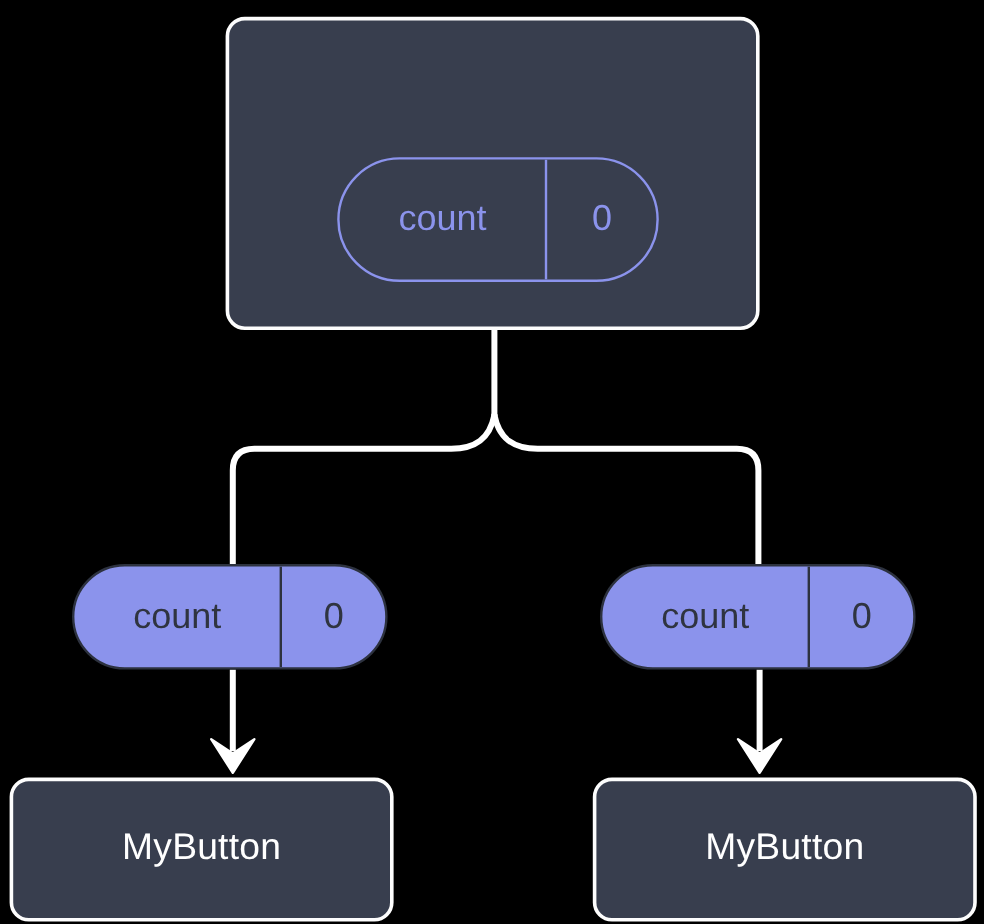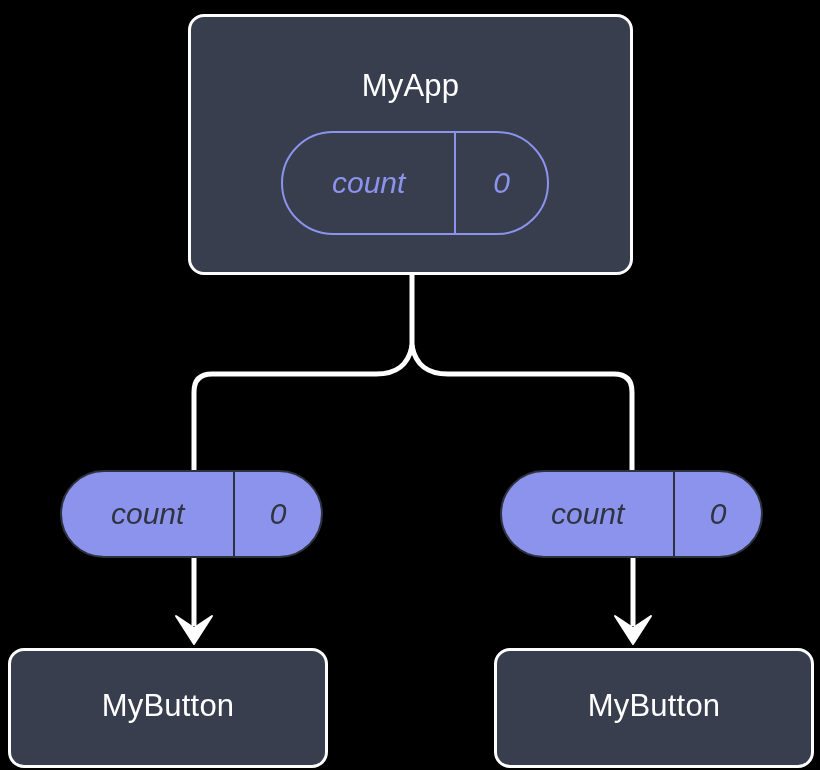--- a/index.html
+++ b/index.html
@@ -63,21 +63,20 @@
     overflow: hidden;
   }
   .pill-key, .pill-value {
     display: flex;
     align-items: center;
     justify-content: center;
     font-size: 30px;
     font-weight: 400;
     white-space: nowrap;
     box-sizing: border-box;
-    font-style: italic;
   }
 
   
   .state-pill.outline {
     background: transparent;
     border: 2px solid #8B93EC;
   }
   .state-pill.outline .pill-key,
   .state-pill.outline .pill-value {
     color: #8B93EC;
@@ -114,21 +113,20 @@
 
     <path d="M 194 558 L 194 626" fill="none" stroke="#FFFFFF" stroke-width="5"></path>
     <path d="M 176 616 L 194 644 L 212 616 L 194 628 Z" fill="#FFFFFF" stroke="#FFFFFF" stroke-width="2" stroke-linejoin="round"></path>
 
     <path d="M 633 558 L 633 626" fill="none" stroke="#FFFFFF" stroke-width="5"></path>
     <path d="M 615 616 L 633 644 L 651 616 L 633 628 Z" fill="#FFFFFF" stroke="#FFFFFF" stroke-width="2" stroke-linejoin="round"></path>
   </svg>
 
   <div id="node-myapp" class="component-node" style="left:188px; top:14px; width:445px; height:261px;">
 
-    <div class="component-title">MyApp</div>
 
     <div class="state-pill outline" style="left:90px; top:114px; width:268px; height:104px;">
       <div class="pill-key" style="width:174px;">count</div>
       <div class="pill-value" style="width:94px;">0</div>
     </div>
   </div>
 
   <div class="state-pill filled" style="left:60px; top:470px; width:263px; height:88px;">
     <div class="pill-key" style="width:174px;">count</div>
     <div class="pill-value" style="width:89px;">0</div>

